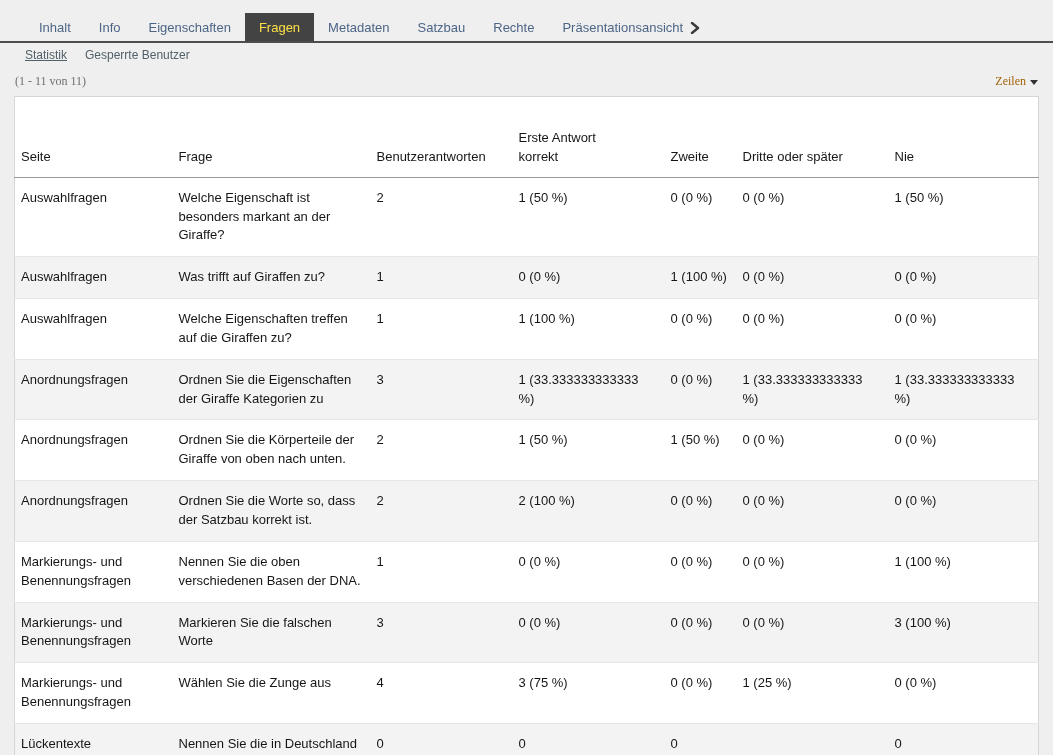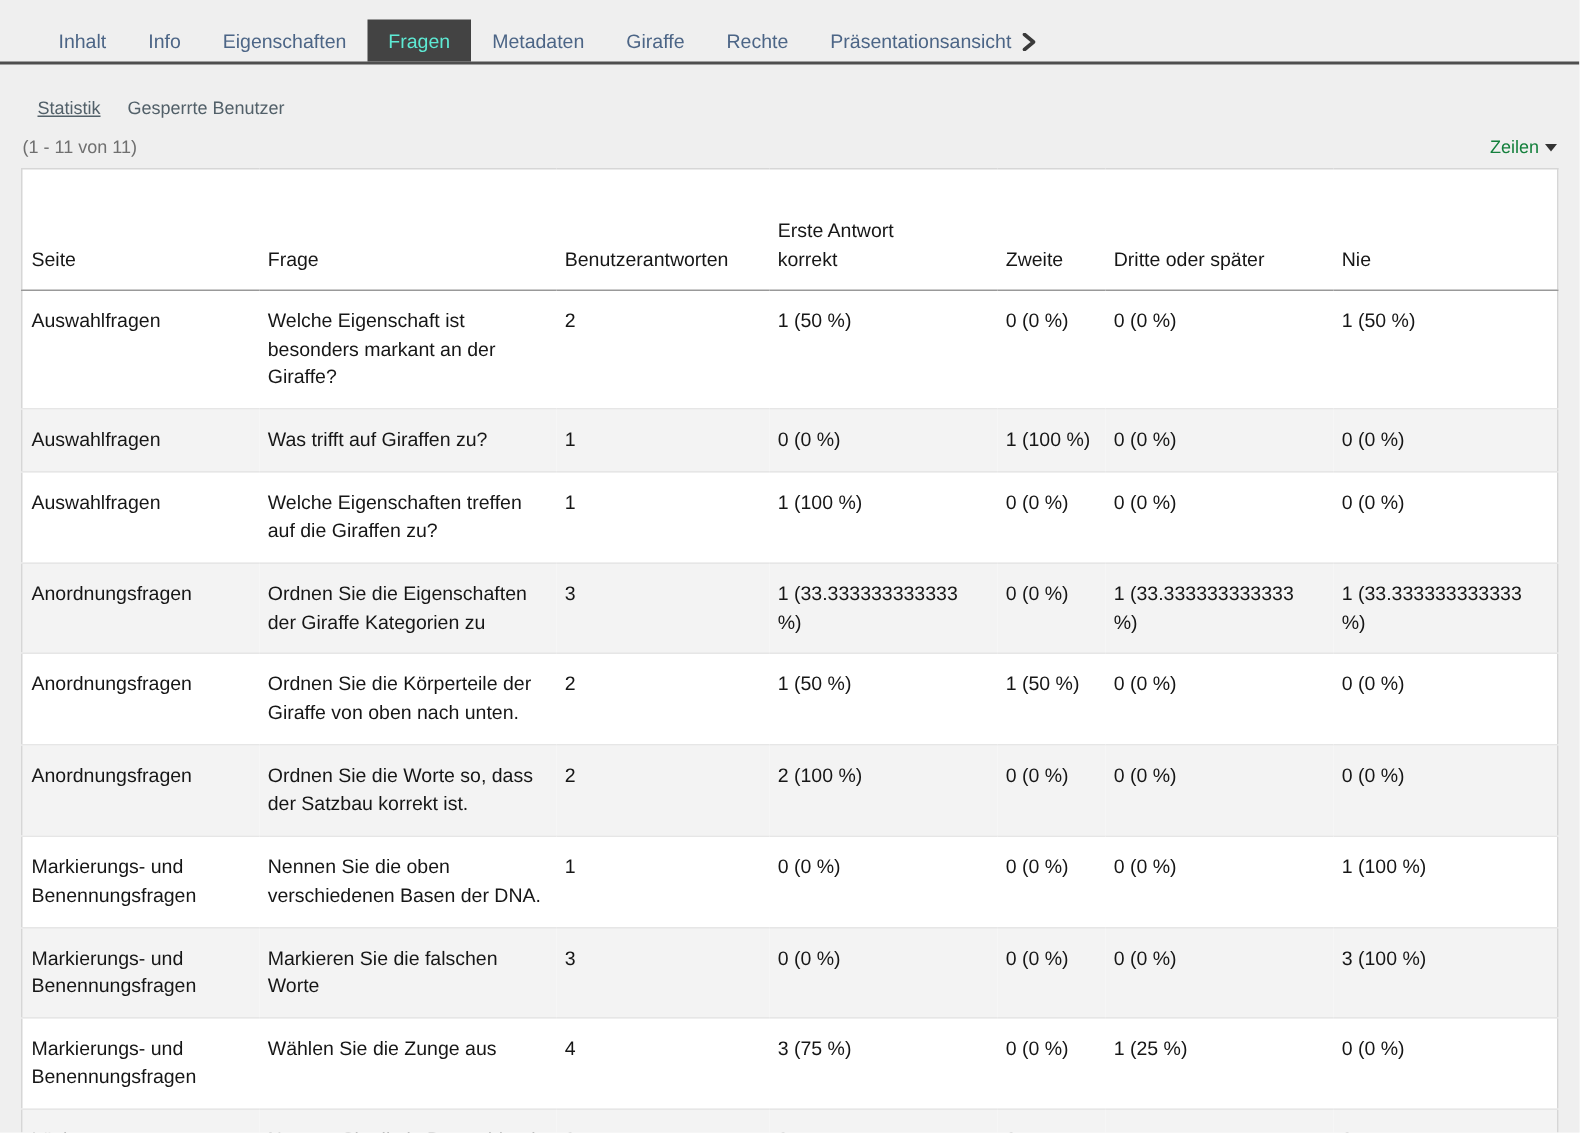--- a/index.html
+++ b/index.html
@@ -25,44 +25,45 @@
   }
   .tab {
     padding: 7px 14px 6px;
     font-size: 13px;
     color: #4c6586;
     cursor: pointer;
     white-space: nowrap;
     display: flex;
     align-items: center;
   }
-  .tab.active { background: #434343; color: #5eead4; }
+  .tab.active { background: #434343; color: #fde047; }
   .tab .chev { margin-left: 7px; display: inline-flex; align-items: center; }
 
   
   .subtabs {
     display: flex;
     gap: 18px;
-    padding: 22px 25px 0;
+    padding: 5px 25px 0;
     font-size: 12px;
   }
   .subtab { color: #526069; cursor: pointer; }
   .subtab.active { text-decoration: underline; }
 
   
   .content { padding: 0 14px; }
   .meta-row {
     display: flex;
     justify-content: space-between;
     align-items: center;
     padding: 12px 1px 7px;
     font-size: 12px;
     color: #6f6f6f;
-  }
-  .rows-dd { color: #15803d; cursor: pointer; white-space: nowrap; }
+    font-family: Liberation Serif, serif;
+  }
+  .rows-dd { color: #a16207; cursor: pointer; white-space: nowrap; }
   .caret {
     display: inline-block;
     width: 0; height: 0;
     border-left: 4px solid transparent;
     border-right: 4px solid transparent;
     border-top: 5px solid #333333;
     margin-left: 4px;
     vertical-align: middle;
   }
 
@@ -113,21 +114,21 @@
       <div class="tab">
         <span>Eigenschaften</span>
       </div>
       <div class="tab active">
         <span>Fragen</span>
       </div>
       <div class="tab">
         <span>Metadaten</span>
       </div>
       <div class="tab">
-        <span>Giraffe</span>
+        <span>Satzbau</span>
       </div>
       <div class="tab">
         <span>Rechte</span>
       </div>
       <div class="tab">
         <span>Präsentationsansicht</span>
         <span class="chev">
           <svg width="10" height="12" viewBox="0 0 10 12">
             <path d="M2 1 L8 6 L2 11" fill="none" stroke="#3a3a3a" stroke-width="2.4" stroke-linecap="round" stroke-linejoin="round"></path>
           </svg>

